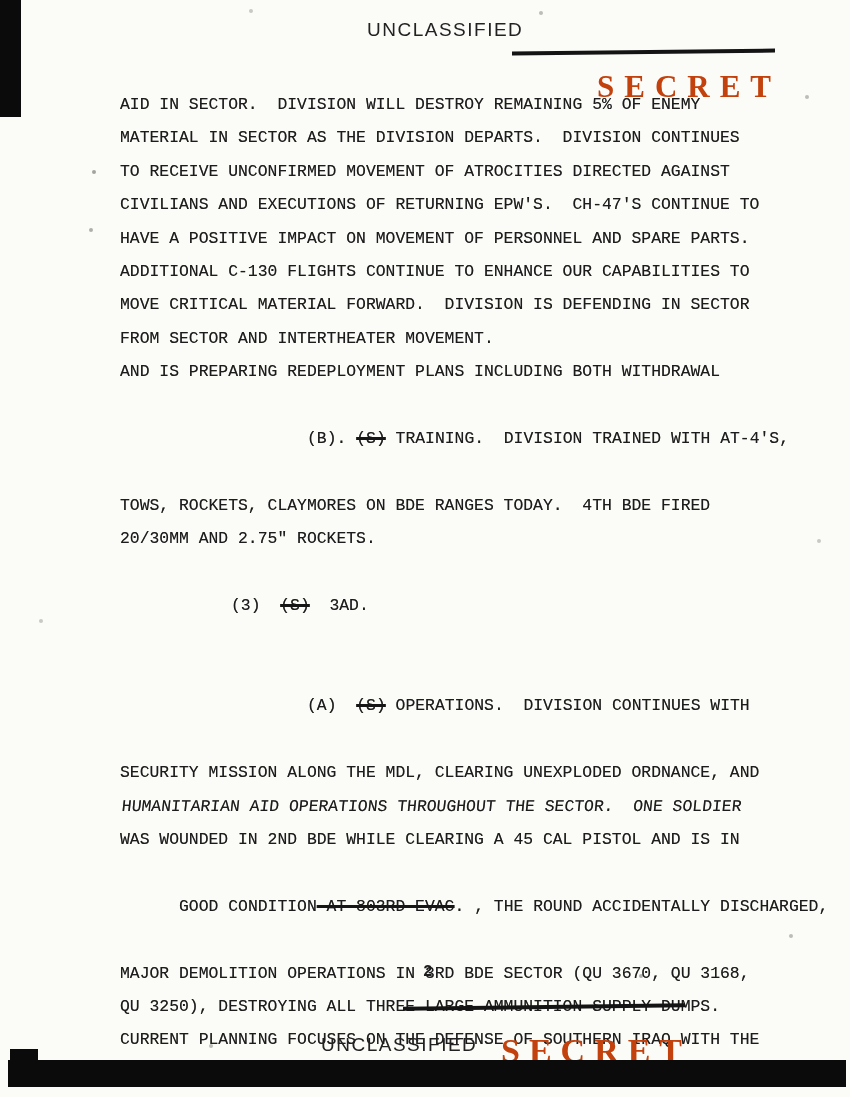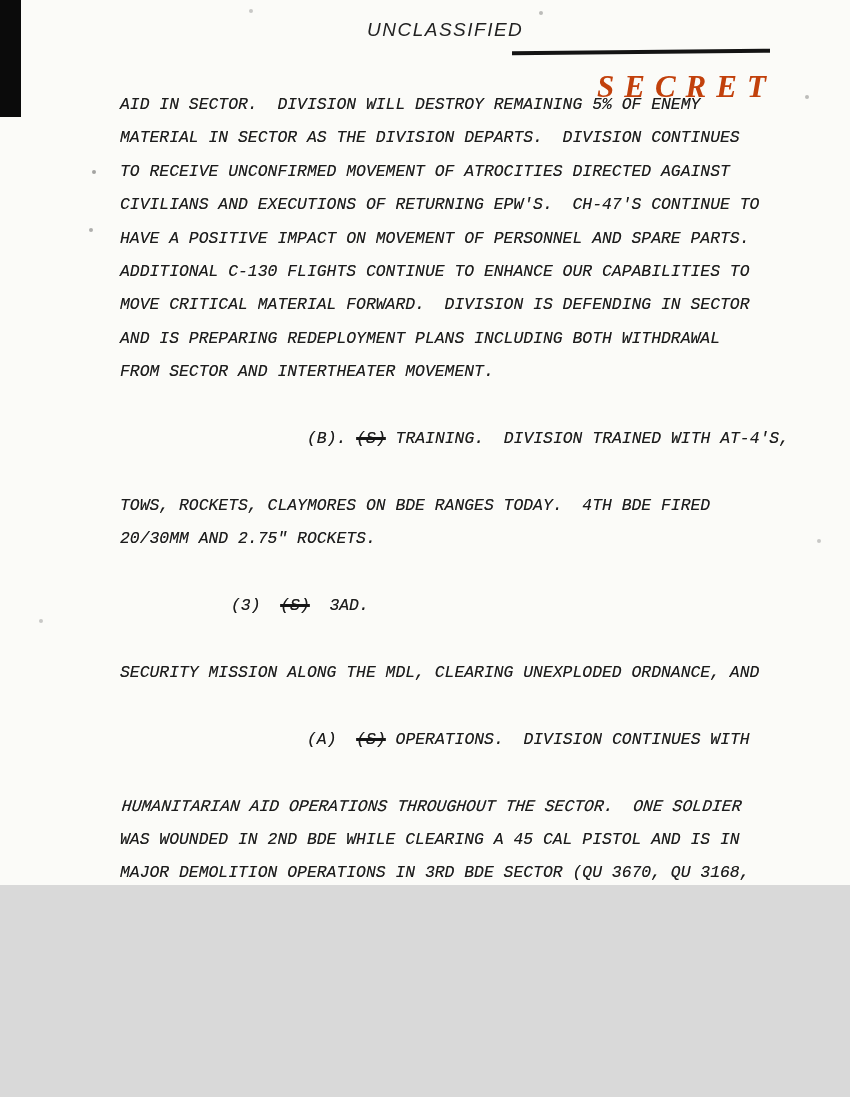--- a/index.html
+++ b/index.html
@@ -1,23 +1,22 @@
 <!DOCTYPE html>
 <html><head>
 <meta charset="utf-8">
 <style>
   html,body { margin:0; padding:0; background:#d9d9d9; }
   .page {
     position:relative;
-    width:850px; height:885px;
+    width:850px; height:1097px;
     background:#fbfbf8;
     overflow:hidden;
     font-family:"Liberation Mono","DejaVu Sans Mono",monospace;
     color:#1c1c1c;
-    font-style:italic;
   }
   
   .artifact-topleft { position:absolute; left:0; top:0; width:21px; height:117px; background:#0b0b0b; }
   .artifact-bottom-bar { position:absolute; left:8px; top:1060px; width:838px; height:27px; background:#0b0b0b; }
   .artifact-bottom-nub { position:absolute; left:10px; top:1049px; width:28px; height:14px; background:#0b0b0b; }
   .speckles { position:absolute; left:0; top:0; width:2px; height:2px; background:transparent; border-radius:50%;
     box-shadow: 93px 171px 0 1px rgba(0,0,0,.35), 90px 229px 0 1px rgba(0,0,0,.3),
       540px 12px 0 1px rgba(0,0,0,.25), 250px 10px 0 1px rgba(0,0,0,.2),
       806px 96px 0 1px rgba(0,0,0,.25), 818px 540px 0 1px rgba(0,0,0,.2),
       40px 620px 0 1px rgba(0,0,0,.2), 790px 935px 0 1px rgba(0,0,0,.25),
@@ -64,36 +63,39 @@
   </div>
 
   <div class="bodytext">
     <div class="line">AID IN SECTOR.  DIVISION WILL DESTROY REMAINING 5% OF ENEMY</div>
     <div class="line">MATERIAL IN SECTOR AS THE DIVISION DEPARTS.  DIVISION CONTINUES</div>
     <div class="line">TO RECEIVE UNCONFIRMED MOVEMENT OF ATROCITIES DIRECTED AGAINST</div>
     <div class="line">CIVILIANS AND EXECUTIONS OF RETURNING EPW'S.  CH-47'S CONTINUE TO</div>
     <div class="line">HAVE A POSITIVE IMPACT ON MOVEMENT OF PERSONNEL AND SPARE PARTS.</div>
     <div class="line">ADDITIONAL C-130 FLIGHTS CONTINUE TO ENHANCE OUR CAPABILITIES TO</div>
     <div class="line">MOVE CRITICAL MATERIAL FORWARD.  DIVISION IS DEFENDING IN SECTOR</div>
+    <div class="line">FROM SECTOR AND INTERTHEATER MOVEMENT.</div>
     <div class="line">AND IS PREPARING REDEPLOYMENT PLANS INCLUDING BOTH WITHDRAWAL</div>
-    <div class="line">FROM SECTOR AND INTERTHEATER MOVEMENT.</div>
     <div class="line indent-deep">
       <span>(B). </span><span class="struck">(S)</span><span> TRAINING.  DIVISION TRAINED WITH AT-4'S,</span>
     </div>
     <div class="line">TOWS, ROCKETS, CLAYMORES ON BDE RANGES TODAY.  4TH BDE FIRED</div>
     <div class="line">20/30MM AND 2.75" ROCKETS.</div>
     <div class="line indent-mid">
       <span>(3)  </span><span class="struck">(S)</span><span>  3AD.</span>
     </div>
-    <div class="line">SECURITY MISSION ALONG THE MDL, CLEARING UNEXPLODED ORDNANCE, AND</div>
     <div class="line indent-deep">
       <span>(A)  </span><span class="struck">(S)</span><span> OPERATIONS.  DIVISION CONTINUES WITH</span>
     </div>
+    <div class="line">SECURITY MISSION ALONG THE MDL, CLEARING UNEXPLODED ORDNANCE, AND</div>
     <div class="line slant">HUMANITARIAN AID OPERATIONS THROUGHOUT THE SECTOR.  ONE SOLDIER</div>
     <div class="line">WAS WOUNDED IN 2ND BDE WHILE CLEARING A 45 CAL PISTOL AND IS IN</div>
+    <div class="line">
+      <span>GOOD CONDITION</span><span class="struck">-AT-803RD-EVAC</span><span>. , THE ROUND ACCIDENTALLY DISCHARGED,</span>
+    </div>
     <div class="line">MAJOR DEMOLITION OPERATIONS IN 3RD BDE SECTOR (QU 3670, QU 3168,</div>
     <div class="line">QU 3250), DESTROYING ALL THREE LARGE AMMUNITION SUPPLY DUMPS.</div>
     <div class="line">CURRENT PLANNING FOCUSES ON THE DEFENSE OF SOUTHERN IRAQ WITH THE</div>
     <div class="line slant">ATTACHMENT OF 2AD (FWD), THE DEFENSE OF NORTHERN KUWAIT, AND</div>
 
   </div>
 
   <div class="page-number">2</div>
 
   <div class="secret-block secret-bottom">

